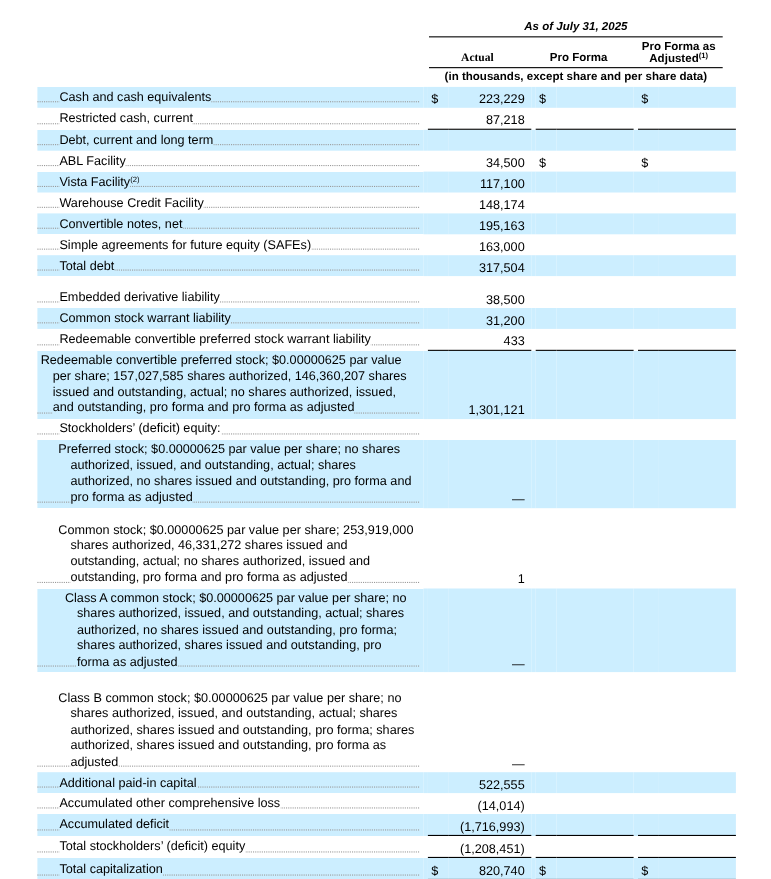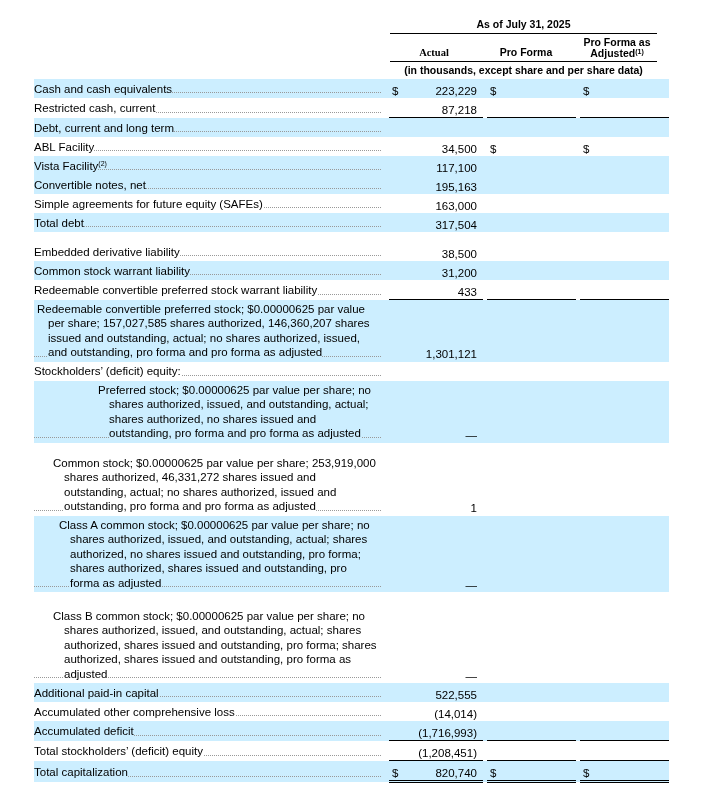--- a/index.html
+++ b/index.html
@@ -2,42 +2,42 @@
 <html><head>
 <meta charset="utf-8">
 <style>
   html, body { margin: 0; padding: 0; background: #ffffff; }
   body {
     width: 701px; height: 799px; position: relative; overflow: hidden;
     font-family: "Liberation Sans", sans-serif; font-size: 11.5px; color: #000;
   }
   .hdr-title {
     position: absolute; left: 390px; width: 267px; top: 18px;
-    text-align: center; font-weight: bold; font-size: 10.5px;
+    text-align: center; font-weight: bold; font-size: 10.5px; font-style: italic;
   }
   .hdr-line { position: absolute; height: 1px; background: #000; }
   .col-hdr {
     position: absolute; font-weight: bold; font-size: 10.5px; text-align: center; line-height: 11px;
   }
   .units {
     position: absolute; left: 390px; width: 267px; top: 64px;
     text-align: center; font-weight: bold; font-size: 10.5px;
   }
   table.cap {
     position: absolute; left: 34px; top: 79px; border-collapse: collapse; table-layout: fixed;
   }
   table.cap td { padding: 0; vertical-align: bottom; height: 19px; line-height: 14.5px; }
   tr.shade td { background: #cceeff; }
   td.label { width: 351px; position: relative; }
   td.label .txt { display: block; padding: 2px 0; }
   td.label .dots {
     position: absolute; left: 0; right: 4px; bottom: 5px;
     border-bottom: 1px dotted #999; z-index: 0;
   }
-  td.label .inner { position: relative; z-index: 1; }
+  td.label .inner { position: relative; z-index: 1; padding-left: 20px; }
   td.label .inner span.bg { background: inherit; }
   tr.shade td.label .inner span.bg { background: #cceeff; }
   tr:not(.shade) td.label .inner span.bg { background: #fff; }
   .ind0 { padding-left: 3px; }
   .ind1 { padding-left: 19px; }
   .ind2 { padding-left: 35px; }
   .ind3 { padding-left: 51px; }
   td.gap { width: 4px; }
   td.cur { width: 16px; padding-left: 3px !important; }
   td.amt { width: 69px; text-align: right; padding-right: 6px !important; }
@@ -156,20 +156,37 @@
        <td class="gap"></td>
        <td class="cur "></td>
        <td class="amt ">117,100</td>
        <td class="gap"></td>
        <td class="cur2 "></td>
        <td class="amt2 "></td>
        <td class="gap"></td>
        <td class="cur3 "></td>
        <td class="amt3 "></td>
       </tr>
+      <tr>
+        <td class="label" style="height:19px">
+         <div class="dots"></div>
+         <div class="inner txt ind1" style="">
+           <span class="bg">Warehouse Credit Facility</span>
+         </div>
+       </td>
+       <td class="gap"></td>
+       <td class="cur "></td>
+       <td class="amt ">148,174</td>
+       <td class="gap"></td>
+       <td class="cur2 "></td>
+       <td class="amt2 "></td>
+       <td class="gap"></td>
+       <td class="cur3 "></td>
+       <td class="amt3 "></td>
+      </tr>
       <tr class="shade">
         <td class="label" style="height:19px">
          <div class="dots"></div>
          <div class="inner txt ind1" style="">
            <span class="bg">Convertible notes, net</span>
          </div>
        </td>
        <td class="gap"></td>
        <td class="cur "></td>
        <td class="amt ">195,163</td>
@@ -295,21 +312,21 @@
        <td class="gap"></td>
        <td class="cur2 "></td>
        <td class="amt2 "></td>
        <td class="gap"></td>
        <td class="cur3 "></td>
        <td class="amt3 "></td>
       </tr>
       <tr class="shade">
         <td class="label" style="height:58px">
          <div class="dots"></div>
-         <div class="inner txt ind1" style="padding-left:30px;text-indent:-11px;padding-right:6px;margin-left:45px;">
+         <div class="inner txt ind1" style="padding-left:30px;text-indent:-11px;padding-right:6px;">
            <span class="bg">Preferred stock; $0.00000625 par value per share; no shares authorized, issued, and outstanding, actual;        shares authorized, no shares issued and outstanding, pro forma and pro forma as adjusted</span>
          </div>
        </td>
        <td class="gap"></td>
        <td class="cur "></td>
        <td class="amt ">—</td>
        <td class="gap"></td>
        <td class="cur2 "></td>
        <td class="amt2 "></td>
        <td class="gap"></td>

